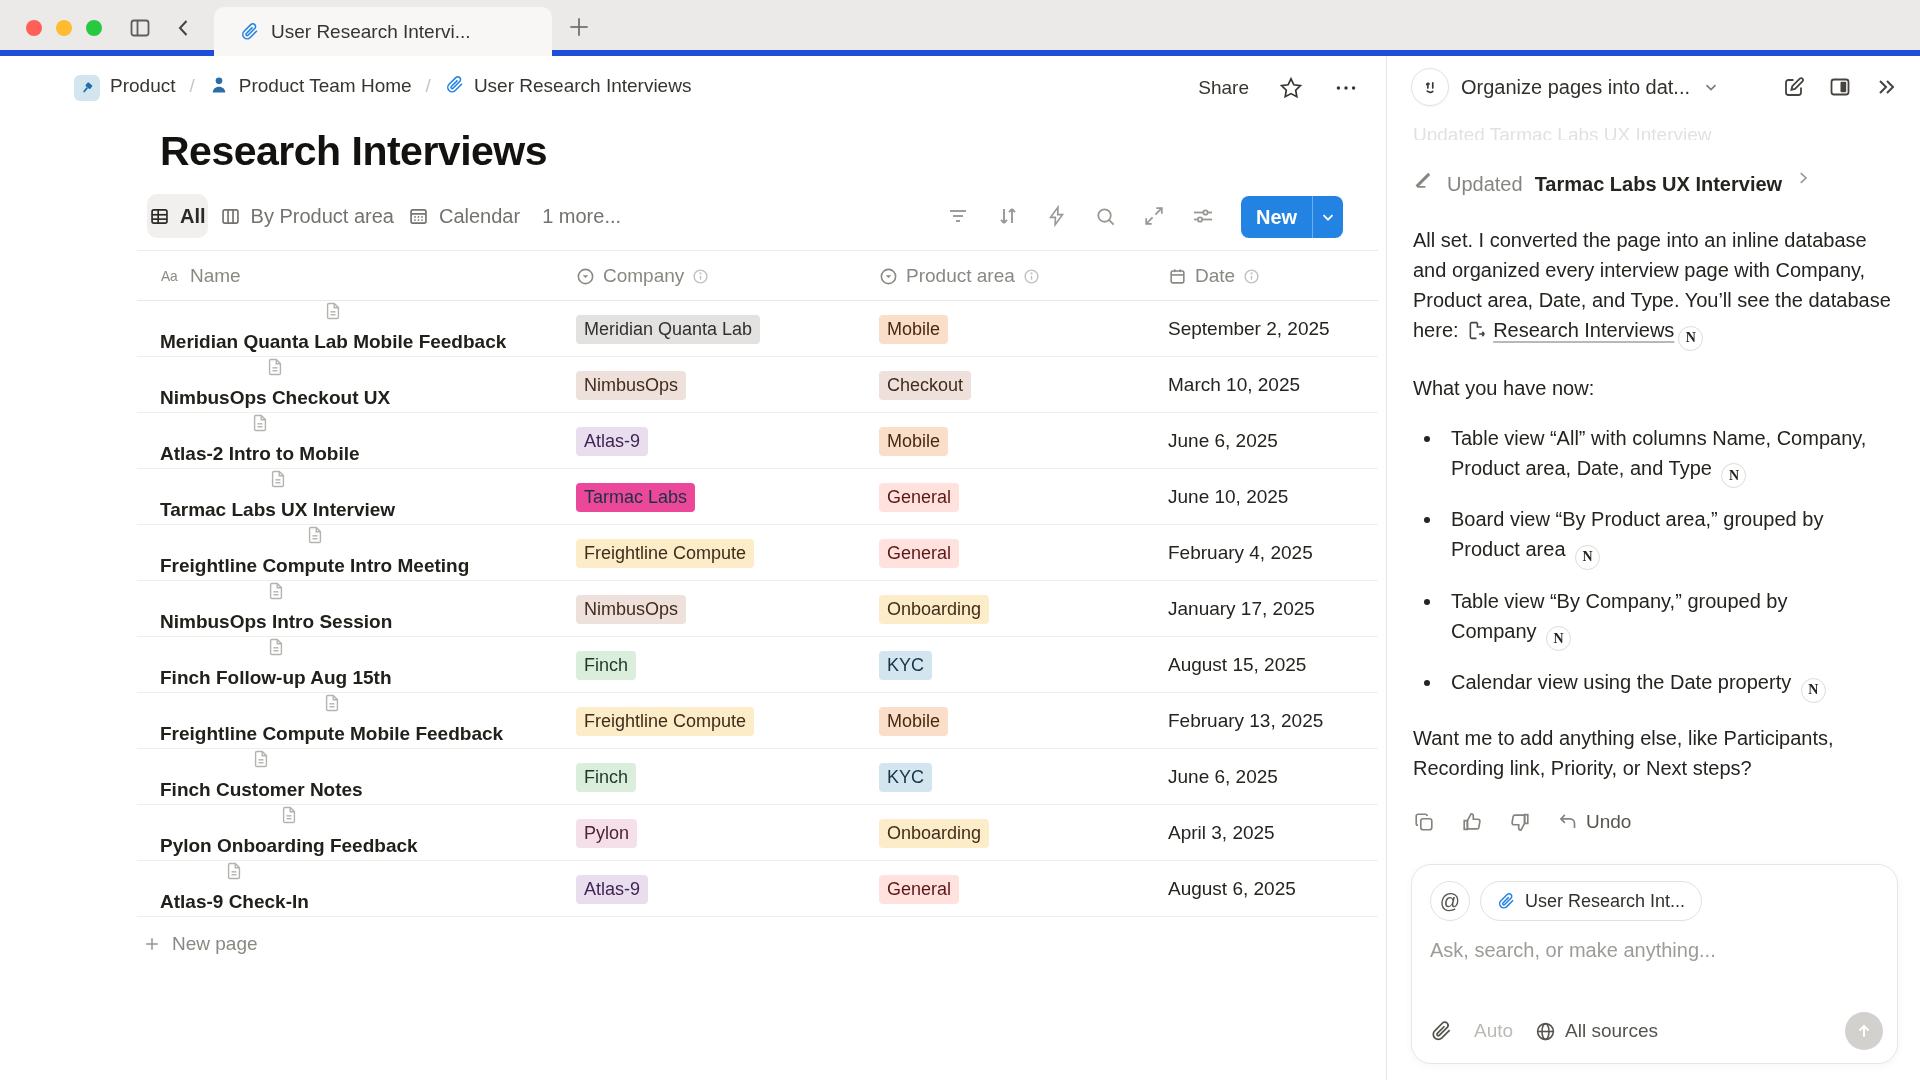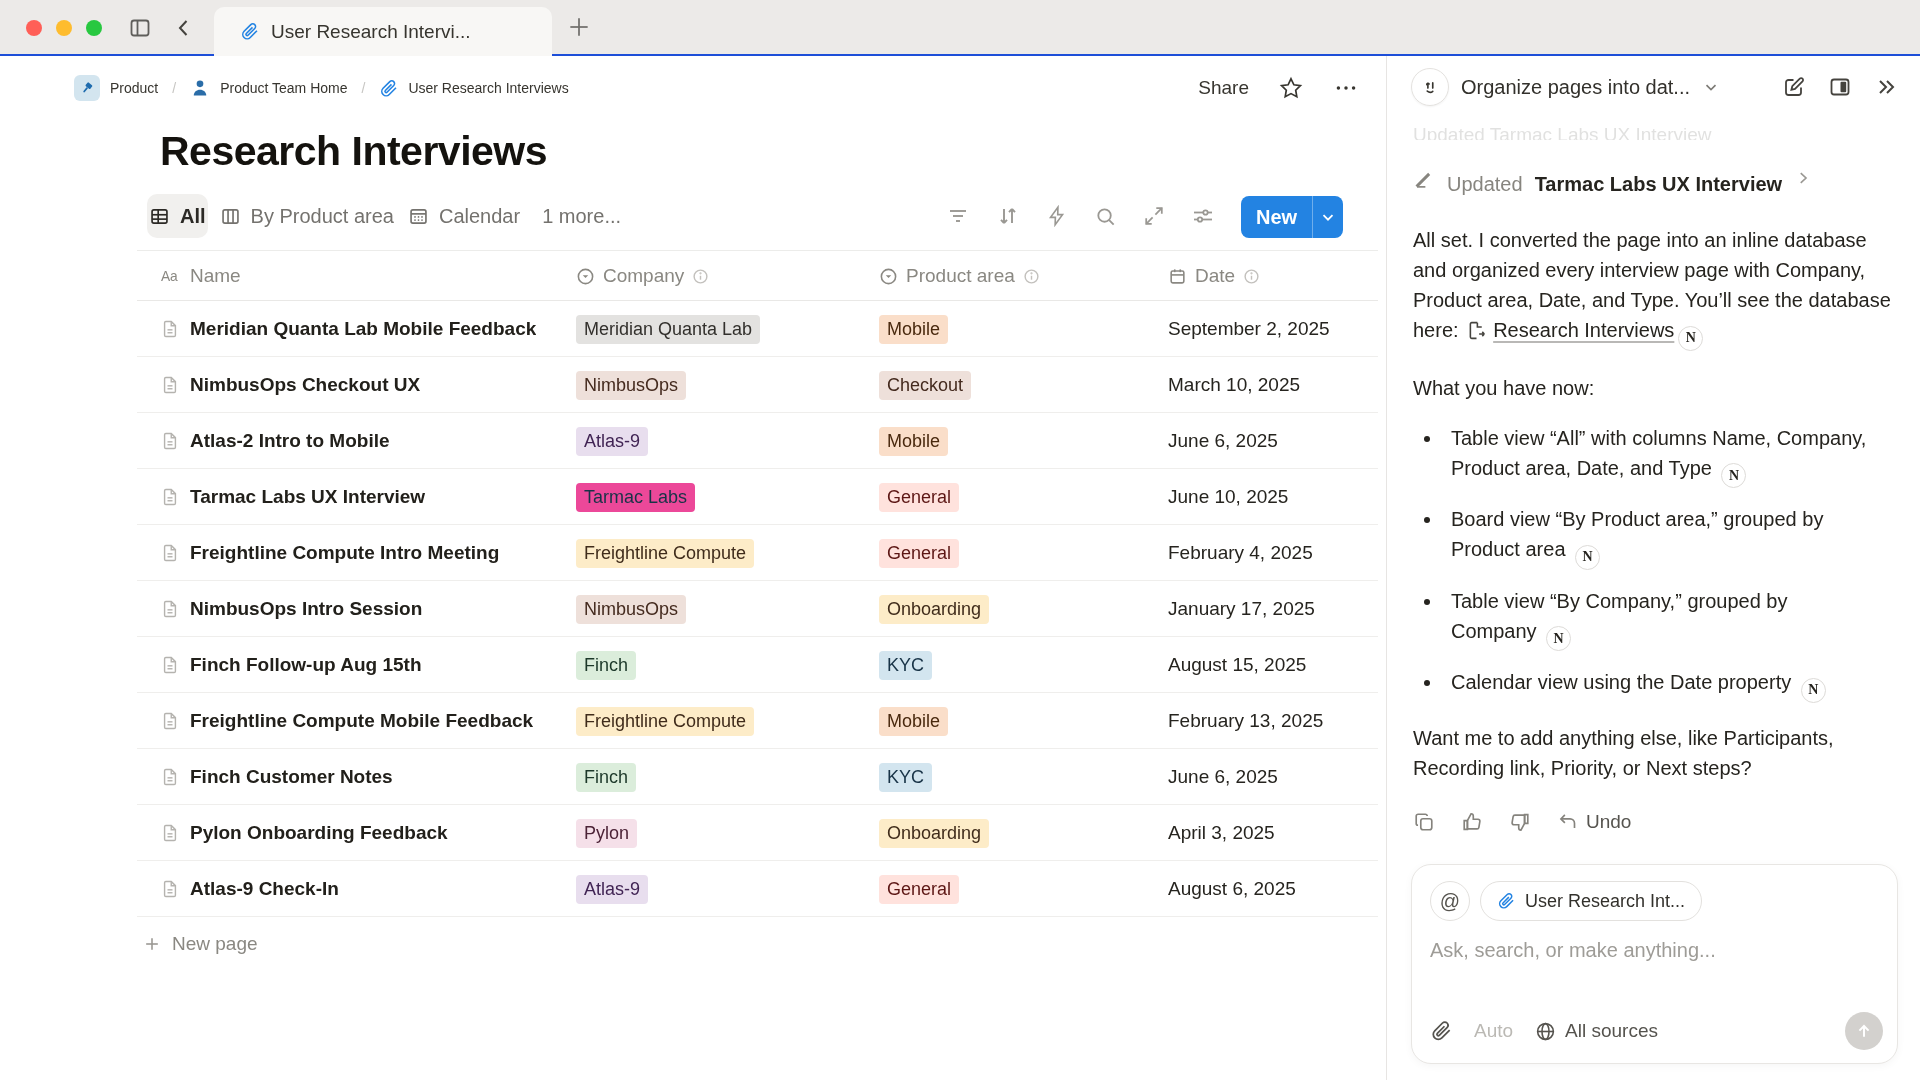--- a/index.html
+++ b/index.html
@@ -1,31 +1,31 @@
 <!DOCTYPE html>
 <html><head>
 <meta charset="utf-8">
 <style>
   * { margin:0; padding:0; box-sizing:border-box; }
   html,body { width:1920px; height:1080px; overflow:hidden; background:#fff;
     font-family:"Liberation Sans","DejaVu Sans",sans-serif; color:#1d1b16; }
   svg { display:block; }
 
   
-  .tabstrip { position:absolute; left:0; top:0; width:1920px; height:56px; background:#eceae8; border-bottom:2px solid #1d4ed8; }
+  .tabstrip { position:absolute; left:0; top:0; width:1920px; height:56px; background:#eceae8; border-bottom:6px solid #1d4ed8; }
   .traffic { position:absolute; top:20px; width:16px; height:16px; border-radius:50%; }
   .t-red{ left:26px; background:#ff5f57;} .t-yellow{ left:56px; background:#febc2e;} .t-green{ left:86px; background:#28c840;}
   .strip-icon { position:absolute; top:16px; color:#5f5e5b; }
   .tab { position:absolute; left:214px; top:7px; width:338px; height:49px; background:#f8f7f5; border-radius:10px 10px 0 0; display:flex; align-items:center; padding-left:26px; gap:12px; }
   .tab-title { font-size:19px; color:#37352f; white-space:nowrap; overflow:hidden; max-width:250px; }
   .newtab { position:absolute; left:566px; top:14px; color:#6f6e6b; }
 
   
   .header { position:absolute; left:0; top:56px; width:1385px; height:64px; background:#fff; display:flex; align-items:center; padding:0 26px; }
-  .crumb { display:flex; align-items:center; gap:10px; font-size:14px; color:#37352f;padding-left:48px; }
+  .crumb { display:flex; gap:10px; font-size:19px; color:#37352f;padding-left:48px; }
   .crumb-sep { color:#c7c6c3; margin:0 4px; }
   .ws-icon { width:26px; height:26px; border-radius:6px; background:#d3e5ef; display:flex; align-items:center; justify-content:center; }
   .header-right { margin-left:auto; display:flex; align-items:center; gap:30px; color:#37352f; }
   .share-label { font-size:19px; }
 
   
   .main { position:absolute; left:0; top:120px; width:1385px; bottom:0; background:#fff; }
   .page-title { position:absolute; left:160px; top:8px; font-size:41px; font-weight:700; letter-spacing:-0.5px; color:#14120e; }
   .views { position:absolute; left:147px; top:74px; height:44px; display:flex; align-items:center; gap:10px; }
   .view-tab { display:flex; align-items:center; gap:10px; height:44px; padding:0 2px; border-radius:10px; font-size:20px; color:#74726e; white-space:nowrap; }
@@ -36,21 +36,21 @@
   .new-btn .lbl { flex:1; text-align:center; font-size:20px; font-weight:600; }
   .new-btn .split { width:1px; height:42px; background:rgba(255,255,255,0.35); }
   .new-btn .chev { width:30px; display:flex; justify-content:center; }
 
   
   .table { position:absolute; left:137px; top:130px; width:1241px; border-top:1px solid #ececea; }
   .thead { position:relative; height:50px; border-bottom:1px solid #e9e8e6; color:#8a8882; font-size:19px; }
   .th { position:absolute; top:0; height:50px; display:flex; align-items:center; gap:8px; }
   .col-line { position:absolute; top:0; width:1px; background:#efeeec; }
   .trow { position:relative; height:56px; border-bottom:1px solid #efeeec; }
-  .cell-name { position:absolute; left:23px; top:0; height:56px; display:flex; align-items:center; gap:10px; }
+  .cell-name { position:absolute; left:23px; top:0; height:56px; display:flex; align-items:center; gap:10px;flex-direction:column; }
   .cell-name .nm { font-size:19px; font-weight:600; color:#22201b; white-space:nowrap; overflow:hidden; max-width:350px; }
   .cell-tag { position:absolute; top:0; height:56px; display:flex; align-items:center; }
   .tag { display:inline-block; padding:3px 8px; border-radius:4px; font-size:18px; line-height:23px; white-space:nowrap; }
   .cell-date { position:absolute; left:1031px; top:0; height:56px; display:flex; align-items:center; font-size:19px; color:#26241f; }
   .newpage { position:relative; height:54px; display:flex; align-items:center; gap:10px; padding-left:5px; color:#8a8882; font-size:19px; }
 
   
   .panel { position:absolute; left:1386px; top:56px; width:534px; bottom:0; background:#fff; border-left:1px solid #e7e5e3; }
   .panel-head { display:flex; align-items:center; height:62px; padding:0 22px 0 24px; gap:12px; }
   .ai-face { width:38px; height:38px; border-radius:50%; border:1px solid #e4e2df; box-shadow:0 1px 2px rgba(0,0,0,0.05); display:flex; align-items:center; justify-content:center; color:#37352f; }

